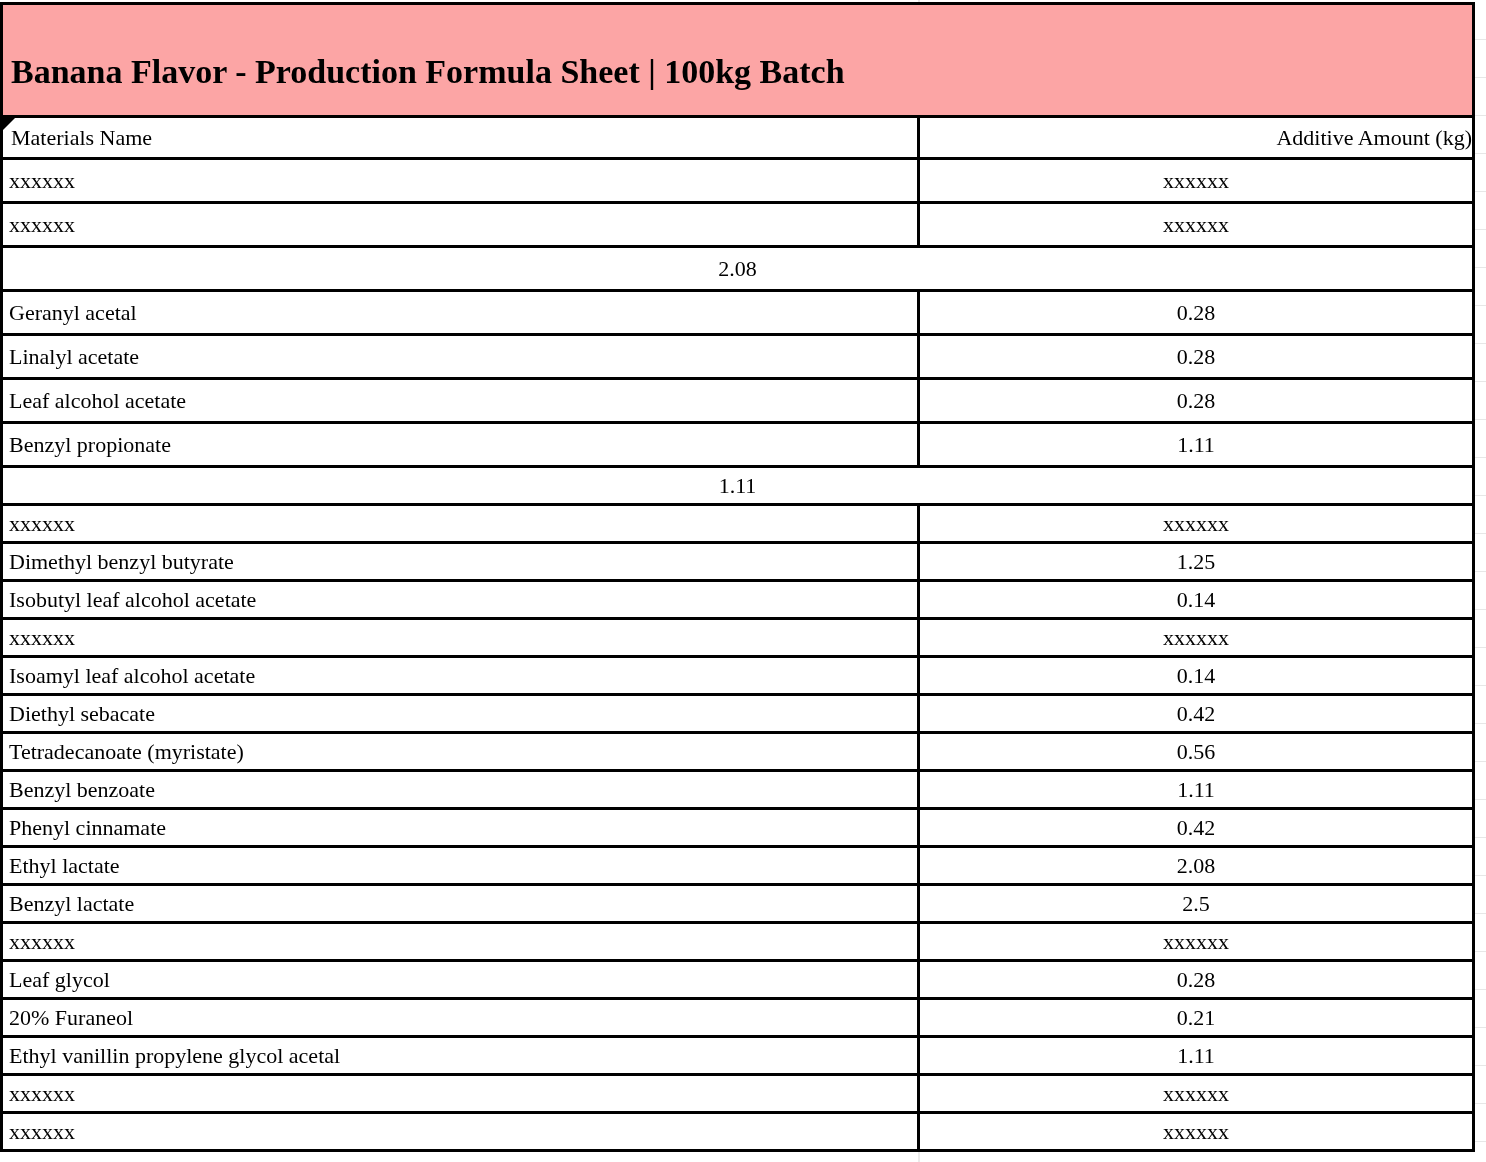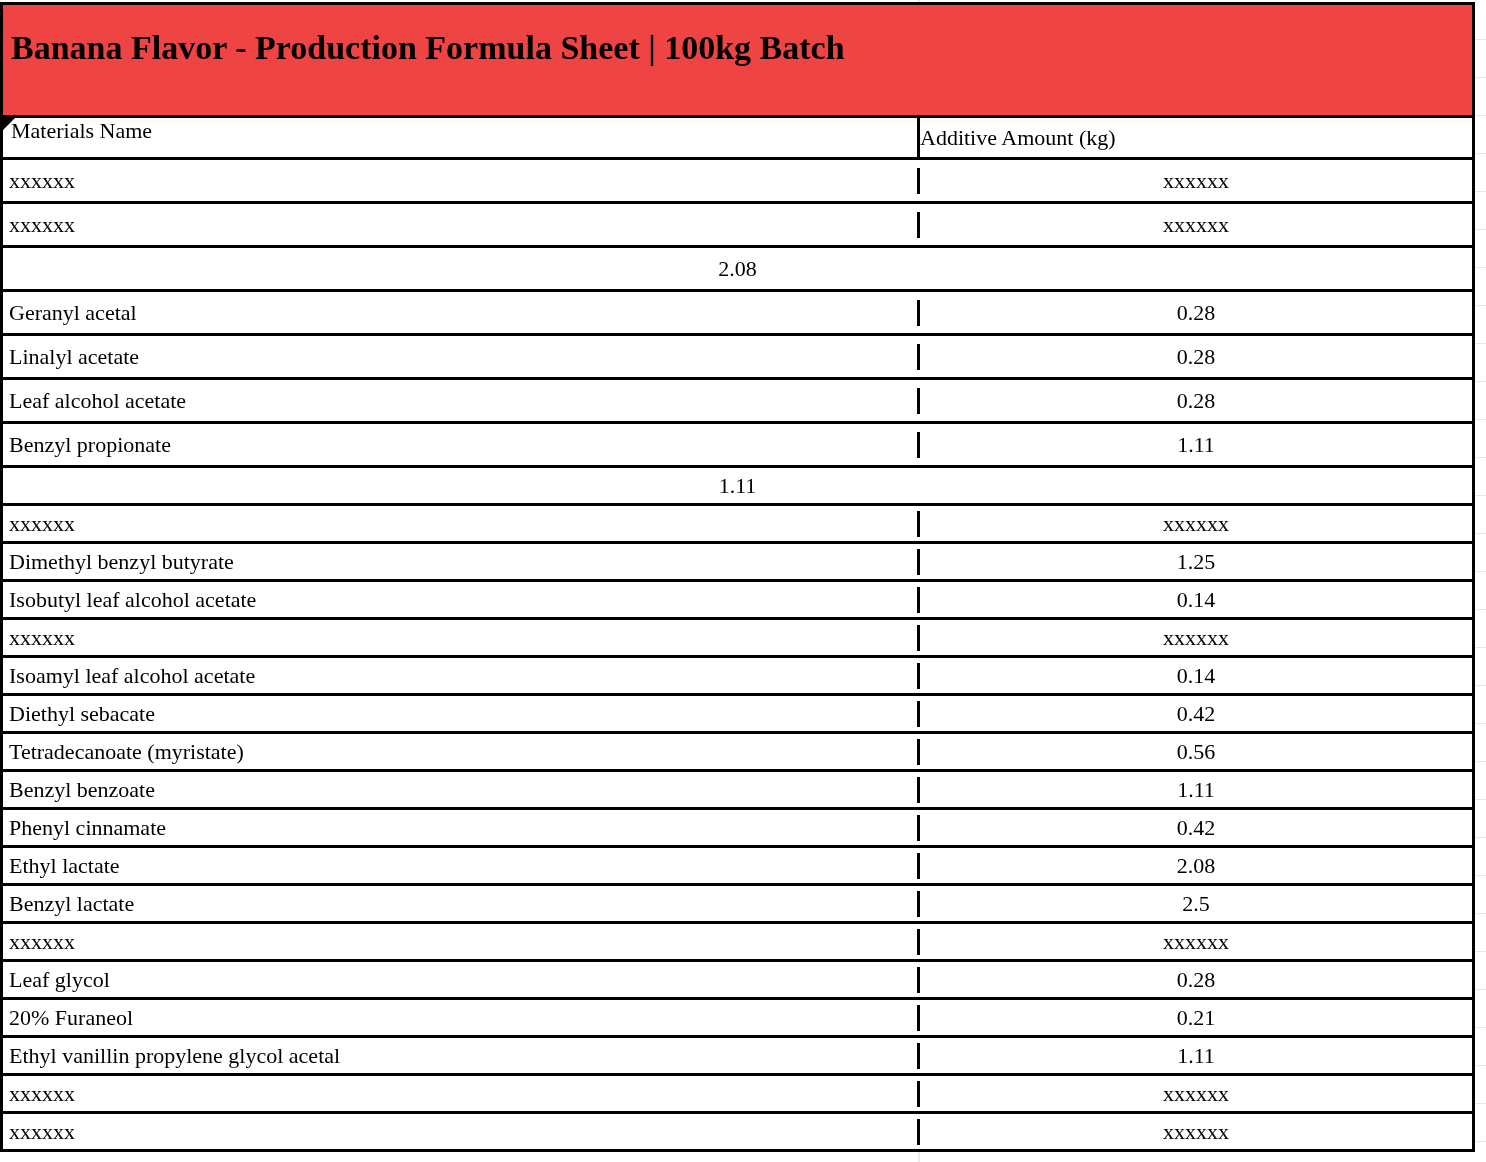--- a/index.html
+++ b/index.html
@@ -26,24 +26,24 @@
     box-sizing: border-box;
     border-top: 3px solid #000;
     border-left: 3px solid #000;
     border-right: 3px solid #000;
     background: #ffffff;
   }
   
   .title-cell {
     box-sizing: border-box;
     height: 113px;
-    background: #ef4444;
+    background: #fca5a5;
     border-bottom: 3px solid #000;
     display: flex;
-    align-items: flex-start;
+    align-items: center;
     padding-left: 8px;
     padding-top: 24px;
   }
   .title-text {
     font-size: 34px;
     font-weight: bold;
     letter-spacing: 0px;
     white-space: nowrap;
   }
   
@@ -52,47 +52,46 @@
     height: 42px;
     border-bottom: 3px solid #000;
     display: flex;
   }
   .header-cell-left {
     position: relative;
     box-sizing: border-box;
     width: 917px;
     border-right: 3px solid #000;
     display: flex;
-    align-items: flex-start;
+    align-items: center;
     padding-left: 8px;
     font-size: 22px;
   }
   .header-cell-right {
     box-sizing: border-box;
     flex: 1;
     display: flex;
     align-items: center;
-    justify-content: flex-start;
+    justify-content: flex-end;
     font-size: 22px;
   }
   .corner-marker {
     position: absolute;
     left: 0;
     top: 0;
     width: 0;
     height: 0;
     border-top: 12px solid #000;
     border-right: 12px solid transparent;
   }
   
   .row {
     box-sizing: border-box;
     border-bottom: 3px solid #000;
     display: flex;
-    align-items: center;
   }
   .row.tall  { height: 44px; }
   .row.short { height: 38px; }
   .cell-name {
     box-sizing: border-box;
     width: 917px;
     border-right: 3px solid #000;
     display: flex;
     align-items: center;
     padding-left: 6px;

